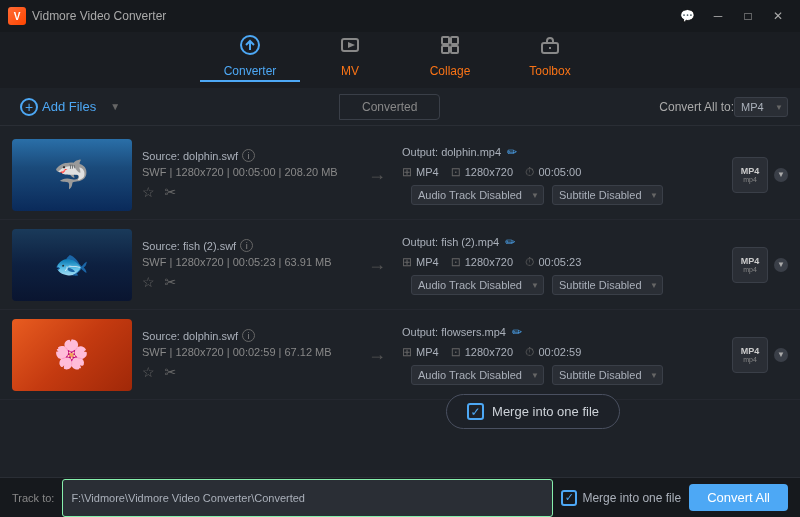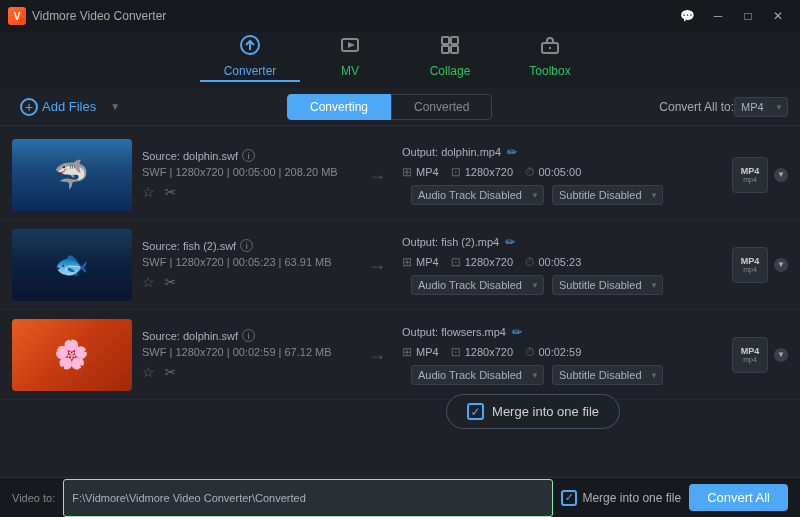--- a/index.html
+++ b/index.html
@@ -62,21 +62,21 @@
       padding-bottom: 0;
     }
     .nav-tab {
       display: flex;
       flex-direction: column;
       align-items: center;
       justify-content: center;
       width: 100px;
       height: 50px;
       cursor: pointer;
-      color: #22c55e;
+      color: #f97316;
       gap: 3px;
       border-bottom: 2px solid transparent;
       font-size: 12px;
     }
     .nav-tab.active {
       color: #4da8f5;
       border-bottom: 2px solid #4da8f5;
     }
     .nav-tab-icon {
       font-size: 18px;
@@ -473,21 +473,20 @@
 
   <div class="toolbar">
     <div style="display:flex;align-items:center;gap:6px">
       <button class="add-files-btn">
         <div class="add-files-circle">+</div>
         <span>Add Files</span>
       </button>
       <span style="color:#666;cursor:pointer;font-size:10px">▼</span>
     </div>
     <div class="toolbar-center">
-      <button class="tab-btn active">Converting</button>
       <button class="tab-btn">Converted</button>
     </div>
     <div class="convert-all-to">
       <span>Convert All to:</span>
       <div class="select-wrapper">
         <select>
           <option>MP4</option>
           <option>AVI</option>
           <option>MKV</option>
           <option>MOV</option>
@@ -680,21 +679,21 @@
   <div style="position:relative;">
     <div class="merge-highlight">
       <div class="merge-highlight-checkbox">
         <span class="merge-highlight-check">✓</span>
       </div>
       <span>Merge into one file</span>
     </div>
   </div>
 
   <div class="bottom-bar">
-    <span class="save-to-label">Video to:</span>
+    <span class="save-to-label">Track to:</span>
     <input class="save-path" type="text" value="F:\Vidmore\Vidmore Video Converter\Converted" style="">
     <label class="merge-label">
       <div class="merge-checkbox">
         <span class="merge-check">✓</span>
       </div>
       <span>Merge into one file</span>
     </label>
     <button class="convert-all-btn">Convert All</button>
   </div>
 

